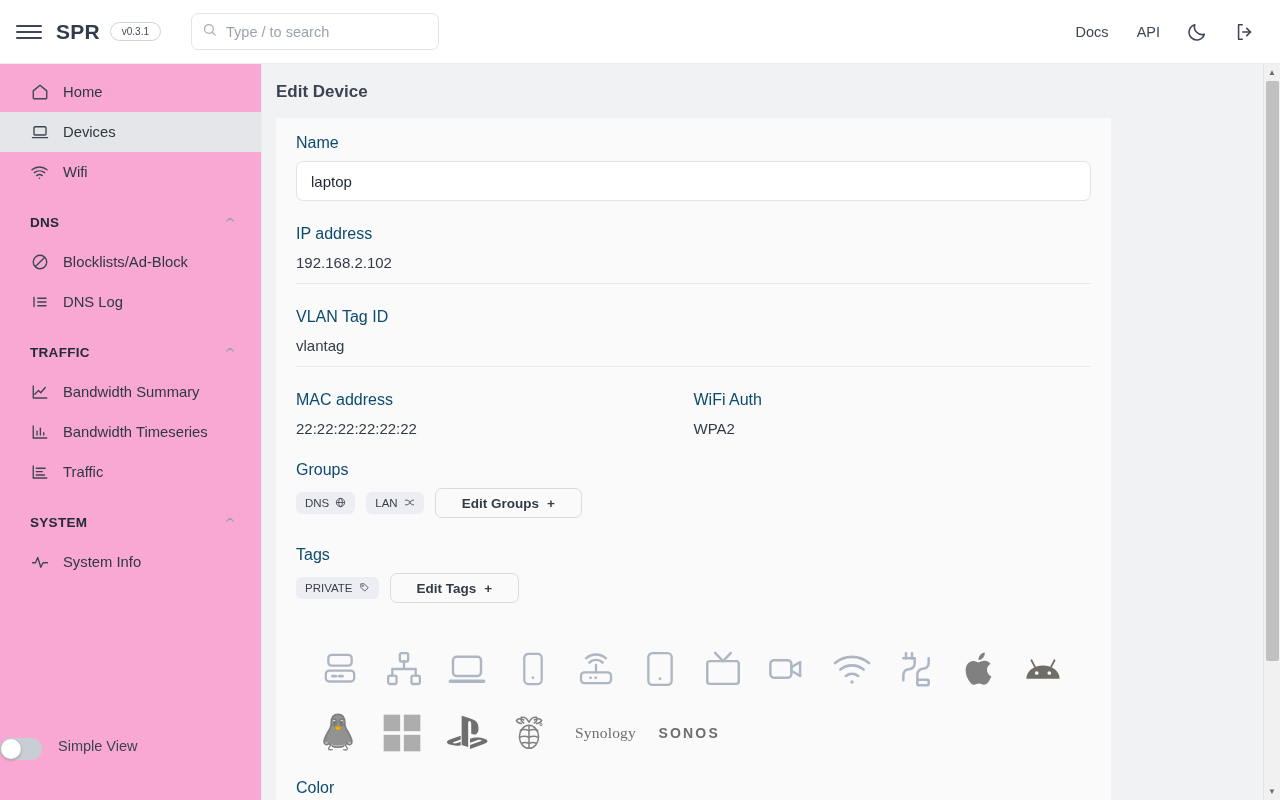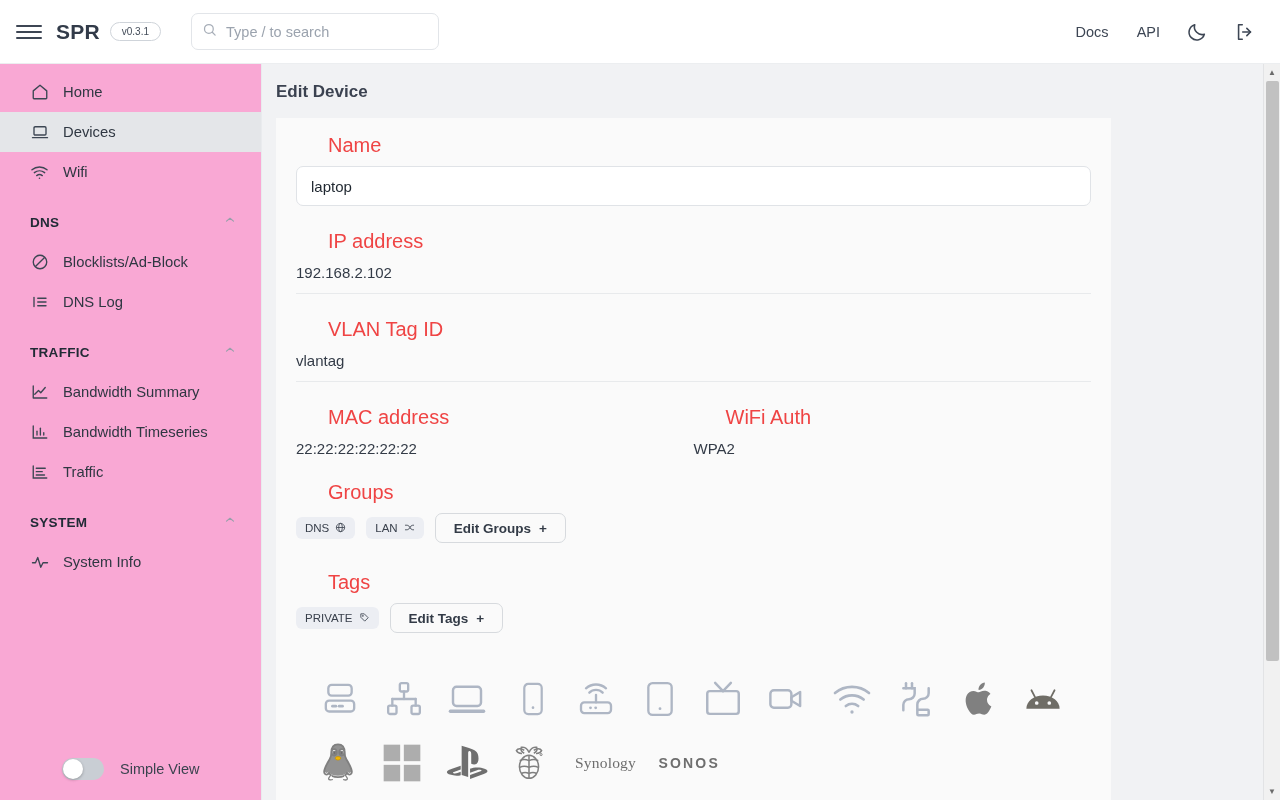--- a/index.html
+++ b/index.html
@@ -57,42 +57,42 @@
   .nav-item.active { background: #e4e6e9; }
   .nav-item .ico { width: 19px; height: 19px; display: flex; align-items: center; justify-content: center; color: #3c4653; }
   .section-head {
     display: flex; align-items: center; justify-content: space-between;
     padding: 0 24px 0 30px; height: 40px; margin-top: 10px; cursor: pointer;
   }
   .section-head .txt { font-size: 13.5px; font-weight: bold; color: #222b36; letter-spacing: .3px; }
   .chev { color: #98a0ab; }
   .sb-bottom {
     position: absolute; left: 0; right: 0; bottom: 0; height: 62px;
-    display: flex; align-items: center; padding-left: 62px; gap: 16px;
+    display: flex; gap: 16px;
   }
   .toggle {
     width: 42px; height: 22px; border-radius: 12px; background: #c9ced4;
     position: relative; cursor: pointer; flex: none;
   }
   .toggle .knob {
     position: absolute; top: 1px; left: 1px; width: 20px; height: 20px;
     border-radius: 50%; background: #fff; box-shadow: 0 1px 3px rgba(0,0,0,.28);
   }
   .sb-bottom .lbl { font-size: 14.5px; color: #3b434f; }
 
   
   .main { flex: 1; min-width: 0; background: #f1f2f4; overflow: hidden; position: relative; }
   .main-inner { width: 1003px; }
   .page-title { font-size: 17px; font-weight: bold; color: #3b4250; padding: 18px 0 16px 14px; }
   .card {
     background: #fafafa; width: 835px; margin-left: 14px; padding: 16px 20px 0 20px;
     min-height: 700px;
   }
   .field { margin-bottom: 4px; }
-  .flabel { font-size: 20px; color: #ef4444; margin-bottom: 9px; margin-left: 32px; }
+  .flabel { font-size: 16px; color: #0c4a6e; margin-bottom: 9px; }
   .finput {
     height: 40px; border: 1px solid #e0e3e7; border-radius: 7px; background: #fff;
     display: flex; align-items: center; padding: 0 14px; font-size: 15px; color: #1f2730;
   }
   .fstatic {
     font-size: 15px; color: #333b47; padding: 2px 0 12px 0;
     border-bottom: 1px solid #e8eaec;
   }
   .fstatic.nb { border-bottom: none; }
   .gap { height: 20px; }
@@ -100,21 +100,21 @@
   .twocol > div { width: 50%; }
   .chiprow { display: flex; align-items: center; gap: 11px; margin-top: 4px; }
   .chip {
     background: #eceef3; border-radius: 6px; height: 22px;
     display: inline-flex; align-items: center; gap: 6px;
     padding: 0 9px; font-size: 11.5px; color: #39404c; cursor: pointer;
   }
   .ebtn {
     border: 1px solid #d7dade; border-radius: 7px; background: #fafafa;
     height: 30px; display: inline-flex; align-items: center; gap: 8px;
-    padding: 0 18px; font-size: 13.5px; font-weight: bold; color: #333b47; cursor: pointer;
+    padding: 0 26px; font-size: 13.5px; font-weight: bold; color: #333b47; cursor: pointer;
   }
   .icon-grid { display: flex; flex-wrap: wrap; margin-top: 6px; width: 790px; }
   .icon-cell {
     width: 64px; height: 64px; display: flex; align-items: center; justify-content: flex-end;
     cursor: pointer; color: #aeb6c4;
   }
   .icon-cell.dark { color: #808080; }
 
   
   .scrollbar {

